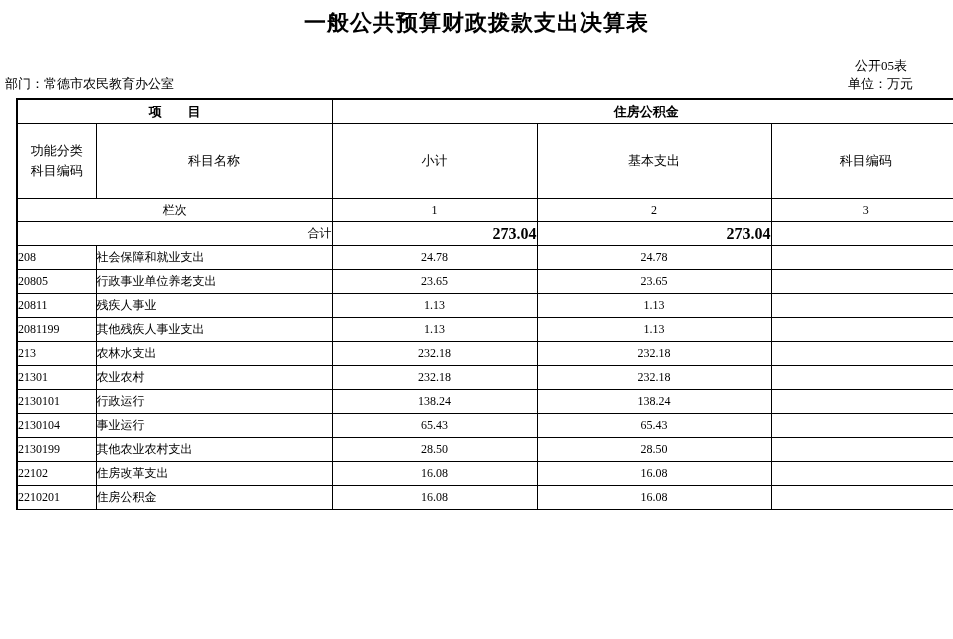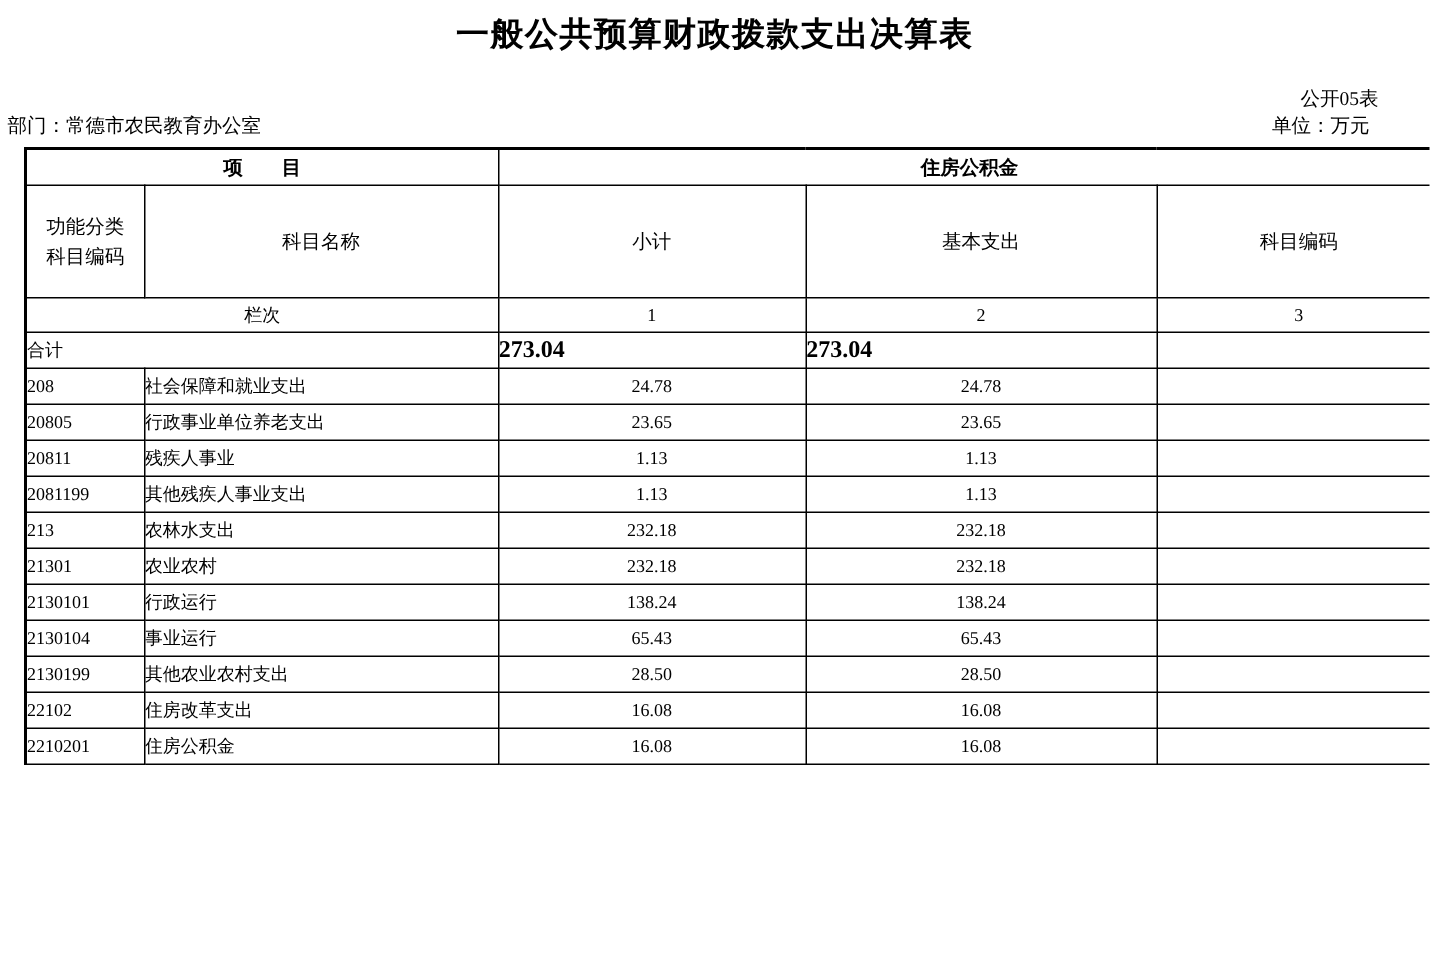--- a/index.html
+++ b/index.html
@@ -12,21 +12,21 @@
   .title {
     text-align: center;
     font-size: 22px;
     font-weight: bold;
     padding-top: 8px;
     letter-spacing: 1px;
     height: 28px;
   }
   .table-no {
     text-align: right;
-    padding-right: 34px;
+    padding-right: 46px;
     font-size: 13px;
     margin-top: 21px;
     height: 16px;
   }
   .meta-row {
     display: flex;
     justify-content: space-between;
     align-items: flex-end;
     padding: 2px 40px 5px 5px;
     font-size: 13px;
@@ -44,21 +44,21 @@
   table.fin th, table.fin td {
     border: 1px solid #000;
     padding: 0;
     overflow: hidden;
     vertical-align: middle;
   }
   tr.hd1 th { height: 23px; font-size: 13px; font-weight: bold; text-align: center; }
   tr.hd2 th { height: 74px; font-size: 13px; font-weight: normal; text-align: center; }
   .code-hd { white-space: pre-line; line-height: 20px; }
   tr.rank td { height: 22px; font-size: 12px; text-align: center; }
-  tr.total td { height: 23px; font-size: 12px; text-align: left; }
+  tr.total td { height: 23px; font-size: 12px; text-align: right; }
   tr.total td.num { font-weight: bold; font-size: 16px; }
   tr.data td { height: 23px; font-size: 12px; }
   td.code { padding-left: 6px; }
   td.name { padding-left: 7px; }
   td.num { text-align: center; }
   .notes {
     margin-left: 4px;
     width: 944px;
     box-sizing: border-box;
     border-left: 2px solid #000;

